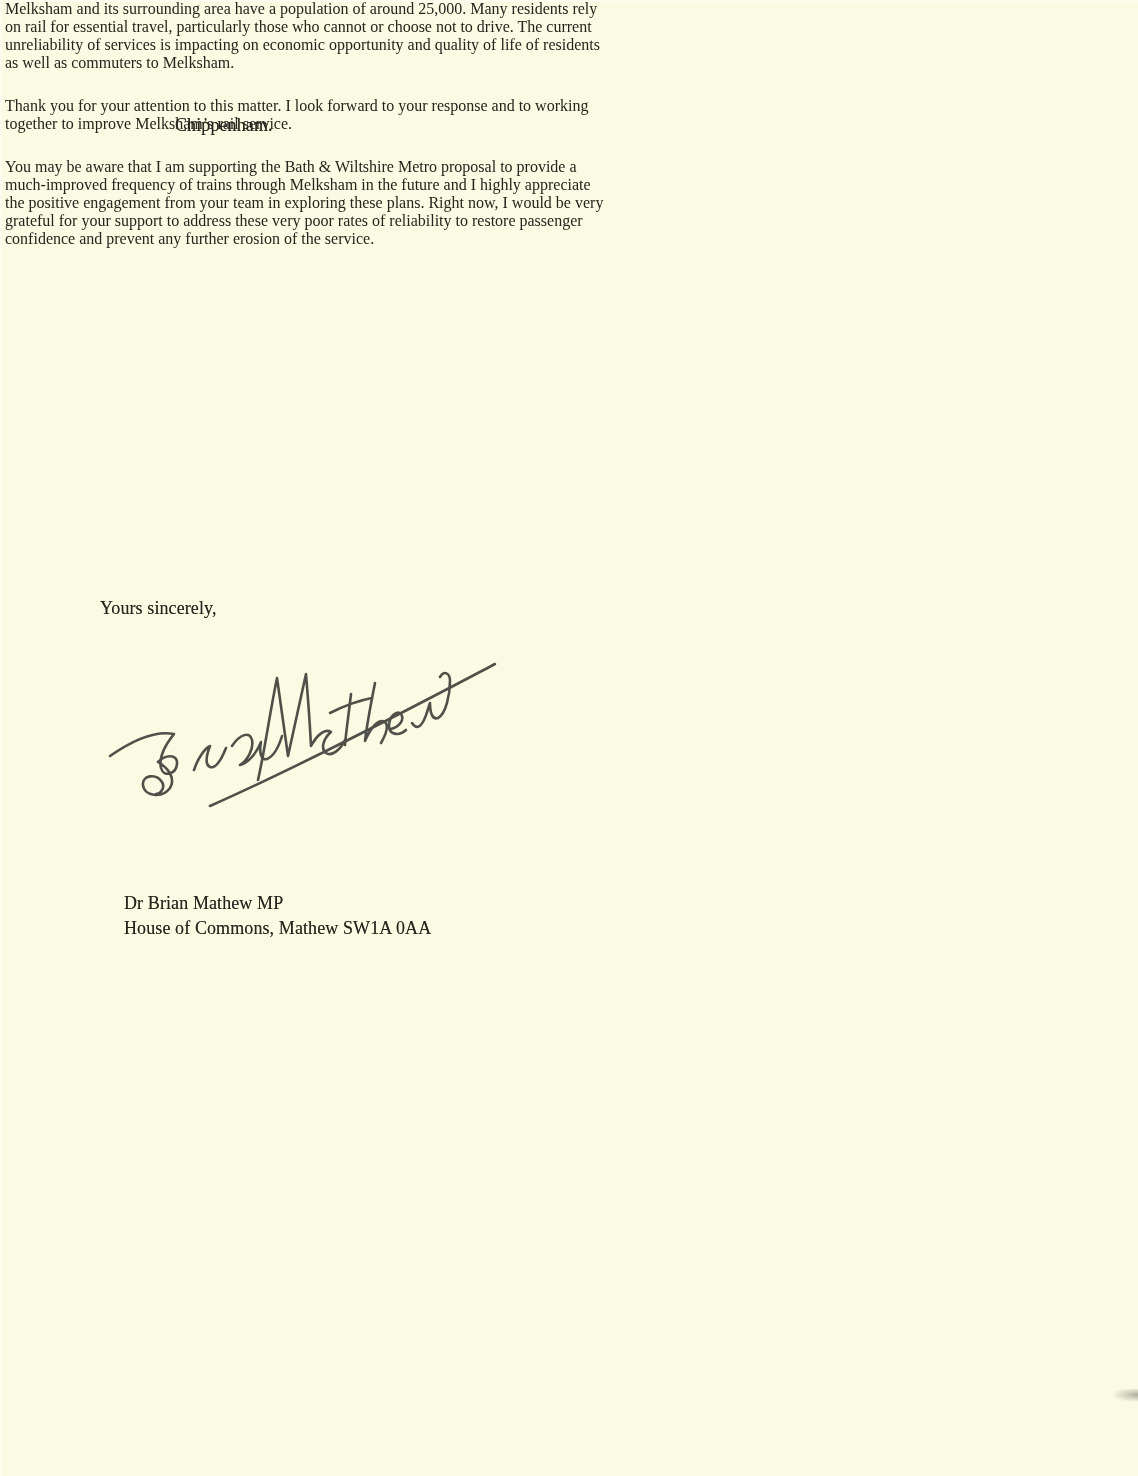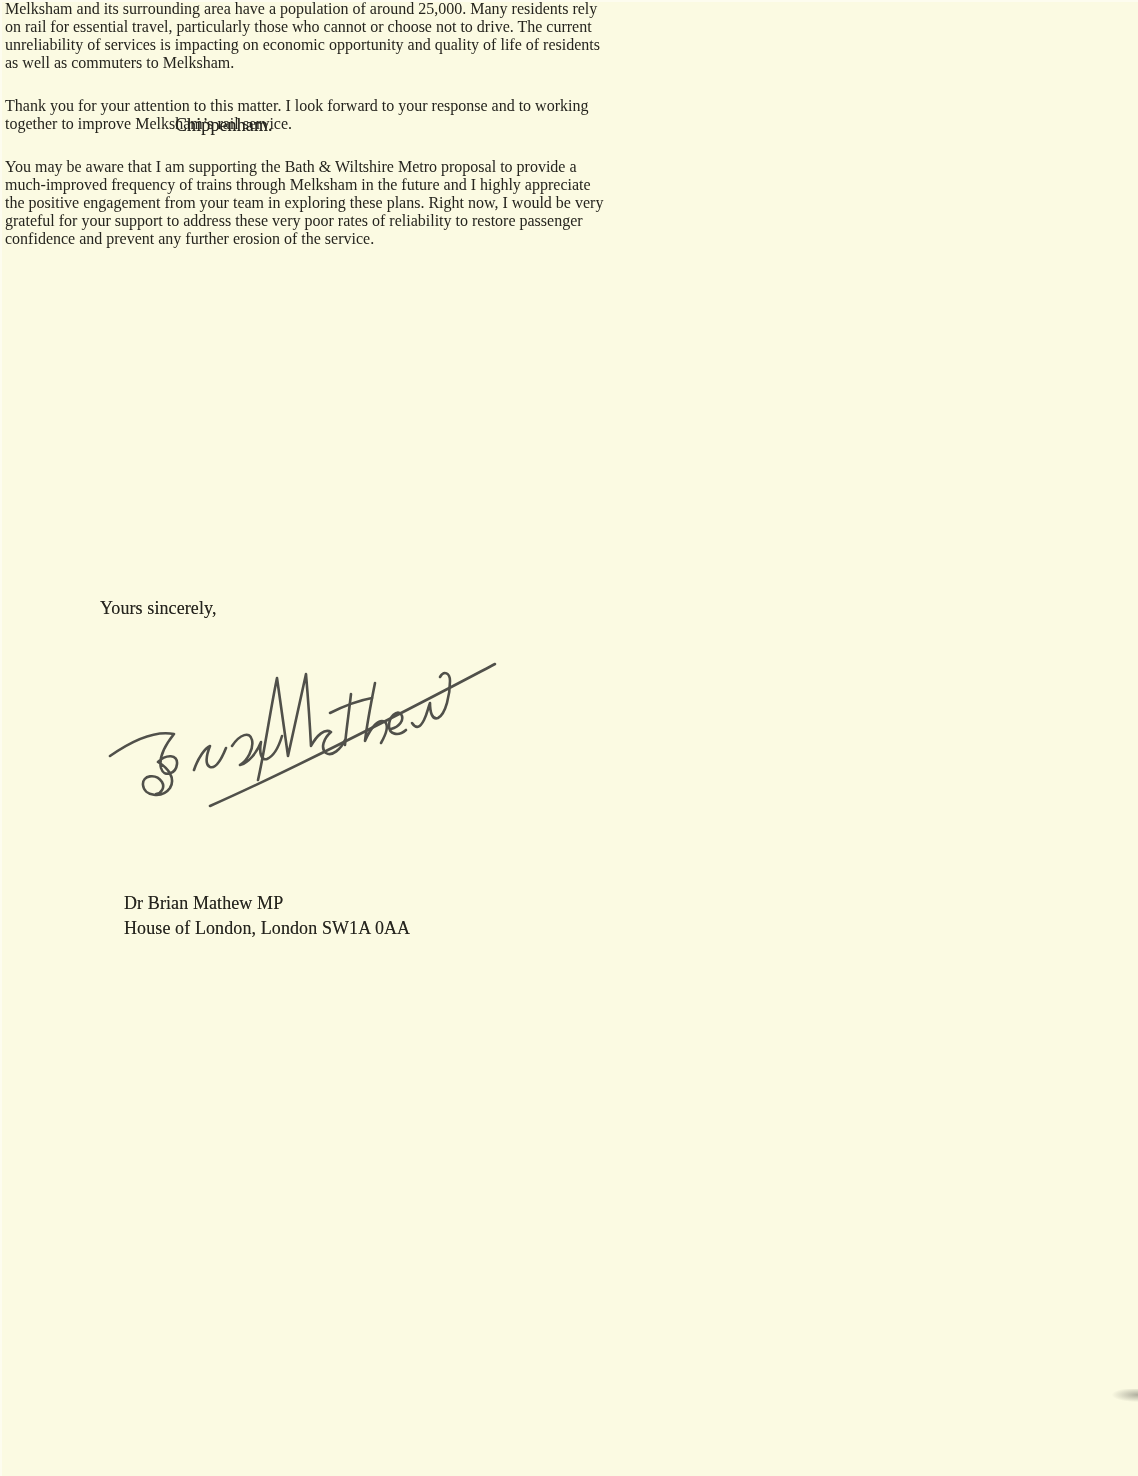--- a/index.html
+++ b/index.html
@@ -139,18 +139,18 @@
                C 332 76, 334 84, 340 82
                C 348 78, 352 58, 352 45
                C 352 37, 346 34, 342 41"></path>
 
       <path d="M 397 28 C 340 58, 220 122, 112 170"></path>
     </svg>
   </div>
 
   <div class="txt signoff">
     <div>Dr Brian Mathew MP</div>
-    <div>House of London, London SW1A 0AA</div>
+    <div>House of Commons, Mathew SW1A 0AA</div>
   </div>
 
   <div class="smudge"></div>
 
 </div>
 
 </body></html>

